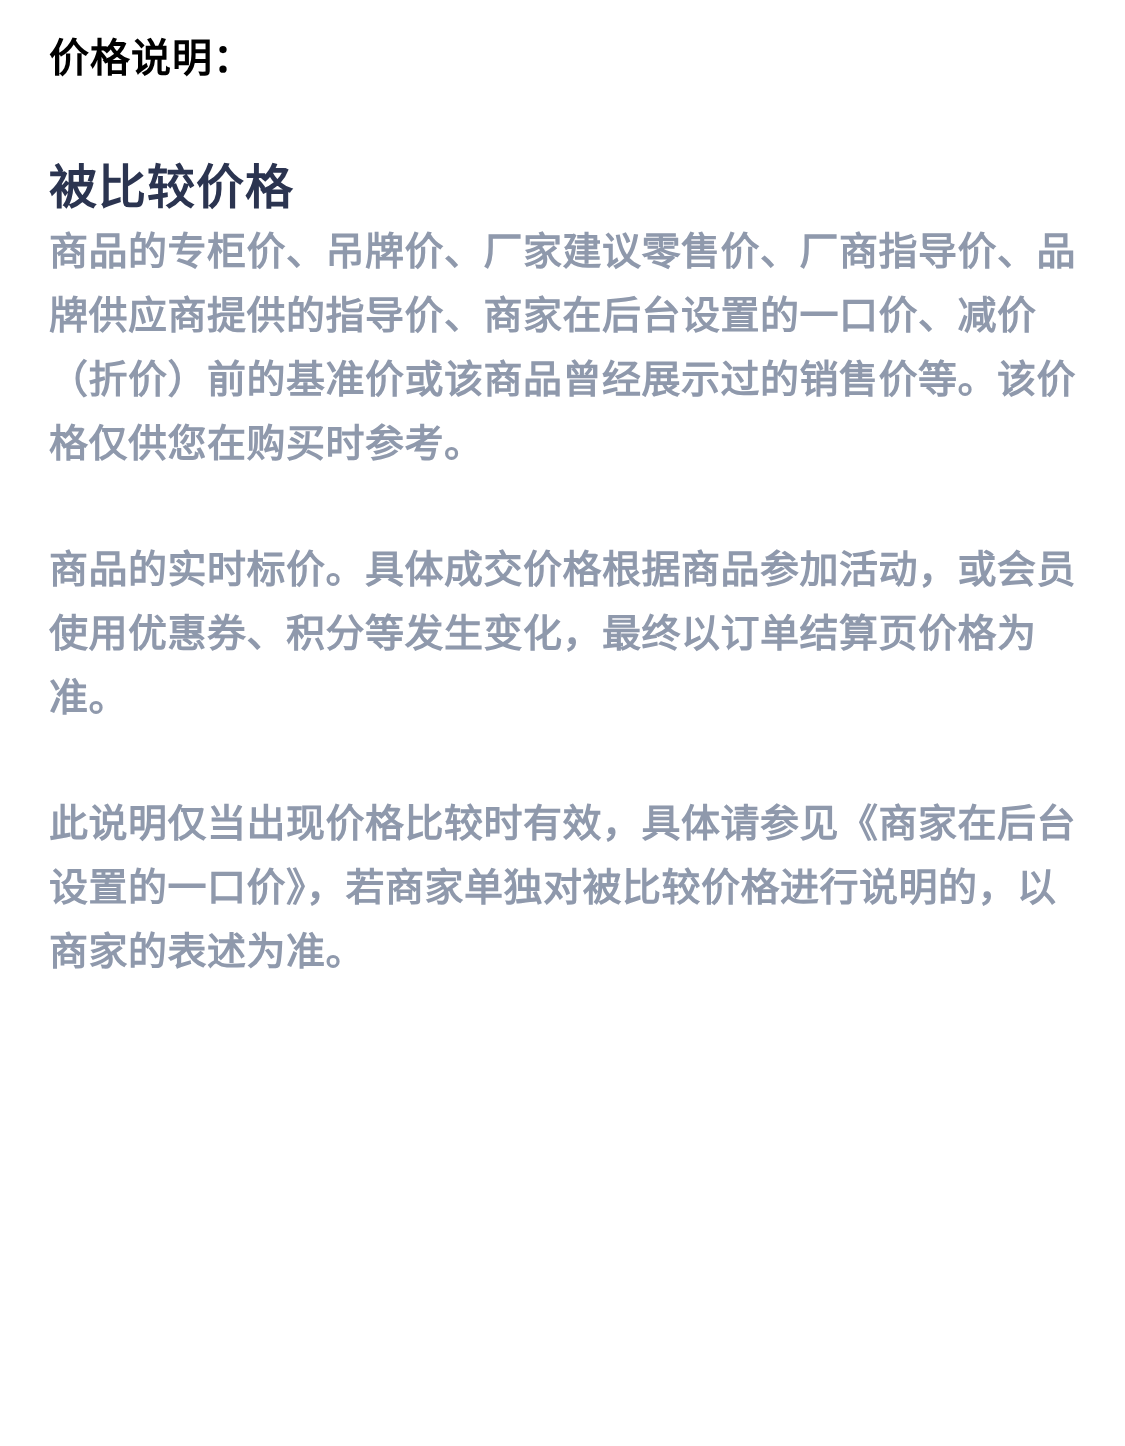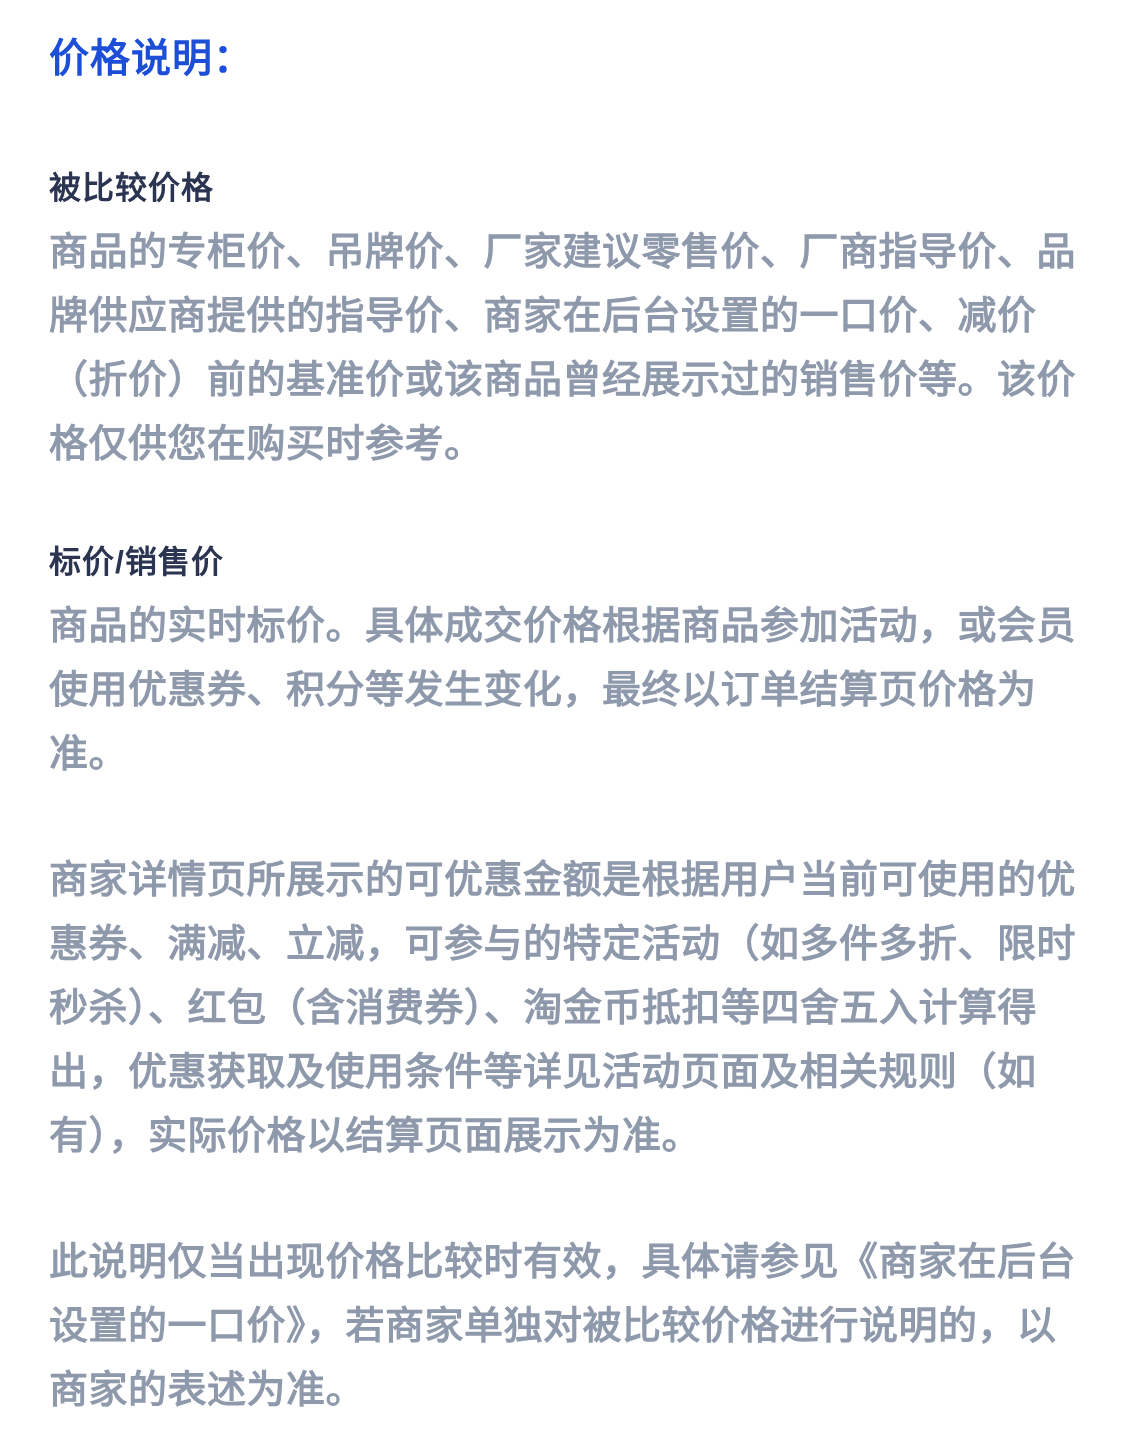--- a/index.html
+++ b/index.html
@@ -15,26 +15,26 @@
     background: #ffffff;
     padding: 34px 49px 40px 49px;
     font-family: "Liberation Sans", "DejaVu Sans", sans-serif;
     text-align: left;
   }
   .title {
     margin: 0 0 82px 0;
     font-size: 40px;
     line-height: 48px;
     font-weight: 600;
-    color: #1d4ed8;
+    color: #000000;
     letter-spacing: 1px;
   }
   .section-heading {
     margin: 0 0 8px 0;
-    font-size: 32px;
+    font-size: 48px;
     line-height: 48px;
     font-weight: 600;
     color: #2b3450;
     letter-spacing: 1px;
   }
   .body-para {
     margin: 0 0 62px 0;
     font-size: 39px;
     line-height: 64px;
     font-weight: 700;
@@ -57,21 +57,19 @@
 <div class="page">
 
   <h1 class="title">价格说明：</h1>
 
   <div class="section">
     <h2 class="section-heading">被比较价格</h2>
     <p class="body-para">商品的专柜价、吊牌价、厂家建议零售价、厂商指导价、品牌供应商提供的指导价、商家在后台设置的一口价、减价（折价）前的基准价或该商品曾经展示过的销售价等。该价格仅供您在购买时参考。</p>
   </div>
 
   <div class="section">
-    <h2 class="section-heading">标价/销售价</h2>
     <p class="body-para">商品的实时标价。具体成交价格根据商品参加活动，或会员使用优惠券、积分等发生变化，最终以订单结算页价格为准。</p>
   </div>
 
-  <p class="body-para">商家详情页所展示的可优惠金额是根据用户当前可使用的优惠券、满减、立减，可参与的特定活动（如多件多折、限时秒杀）、红包（含消费券）、淘金币抵扣等四舍五入计算得出，优惠获取及使用条件等详见活动页面及相关规则（如有），实际价格以结算页面展示为准。</p>
 
   <p class="body-para">此说明仅当出现价格比较时有效，具体请参见《商家在后台设置的一口价》，若商家单独对被比较价格进行说明的，以商家的表述为准。</p>
 
 </div>
 
 </body></html>

